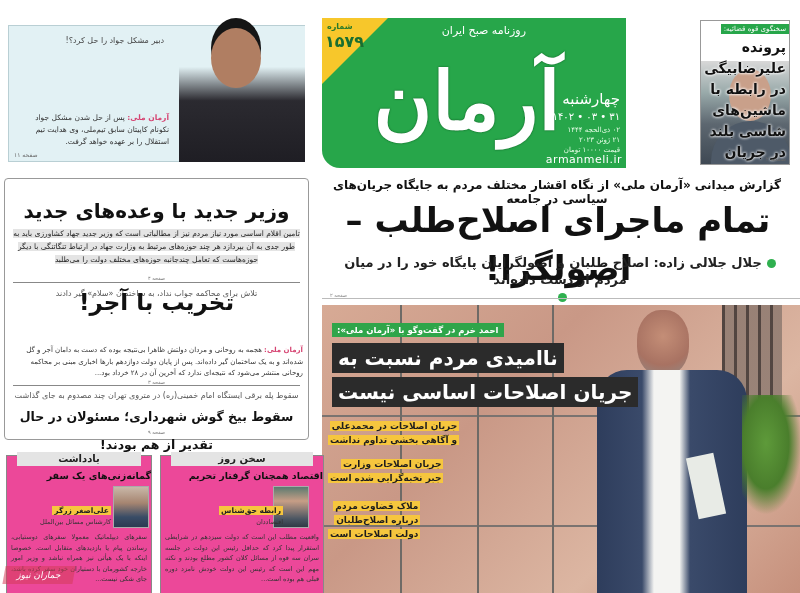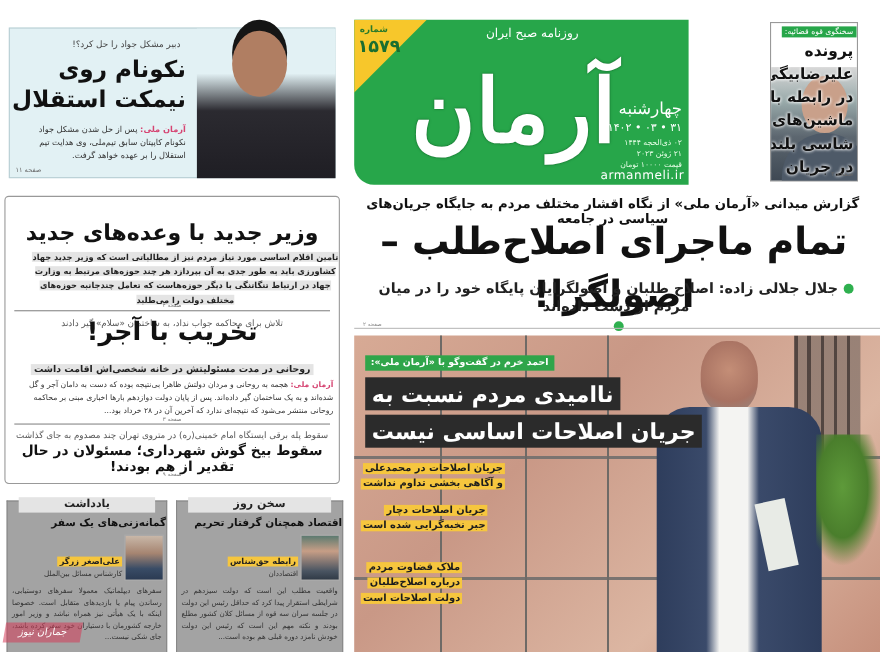--- a/index.html
+++ b/index.html
@@ -39,21 +39,21 @@
   #tagline { position: absolute; right: 100px; top: 6px; font-size: 11px; color: #fff; }
   #weekday { position: absolute; right: 6px; top: 72px; font-size: 15px; color: #fff; }
   #date-solar { position: absolute; right: 6px; top: 93px; font-size: 10px; color: #fff; direction: ltr; }
   #date-lunar { position: absolute; right: 6px; top: 108px; font-size: 7px; color: #e8ffe8; }
   #date-greg { position: absolute; right: 6px; top: 118px; font-size: 7px; color: #e8ffe8; }
   #price { position: absolute; right: 6px; top: 128px; font-size: 7px; color: #e8ffe8; }
   #website { position: absolute; right: 4px; bottom: 2px; font-size: 11px; color: #fff; direction: ltr; letter-spacing: 0.5px; }
 
   
   #spokesman-box {
-    left: 700px; top: 20px; width: 80px; height: 145px;
+    left: 700px; top: 20px; width: 90px; height: 145px;
     border: 1px solid #999; overflow: hidden; background: #fff;
   }
   #spokesman-photo {
     position: absolute; left: 0; top: 40px; width: 98px; height: 105px;
     background: linear-gradient(180deg, #d8d8d8 0%, #9aa 30%, #5d6770 60%, #3d4752 100%);
   }
   #spokesman-photo::before {
     content: ""; position: absolute; left: 28px; top: 8px; width: 42px; height: 52px;
     border-radius: 50%; background: #c9a08a;
   }
@@ -146,60 +146,60 @@
   }
   #interview-h1 { left: 10px; top: 38px; }
   #interview-h2 { left: 10px; top: 72px; }
   .yellow-note {
     position: absolute; left: 6px; font-size: 9px; font-weight: bold; color: #1d1d1d;
     line-height: 14px; text-align: right;
   }
   .yellow-note span { background: #f6c63e; padding: 0 2px; }
   #note-1 { top: 114px; }
   #note-2 { top: 152px; }
-  #note-3 { top: 204px; text-align: right; }
+  #note-3 { top: 194px; text-align: right; }
 
   
   #left-col-box {
     left: 4px; top: 178px; width: 305px; height: 262px;
     border: 1px solid #999; border-radius: 4px;
   }
   .center-t { position: absolute; left: 0; width: 100%; text-align: center; }
   #minister-kicker { top: 6px; font-size: 7.5px; color: #555; }
   #minister-headline { top: 18px; font-size: 20px; font-weight: bold; line-height: 28px; color: #111; }
   #minister-body {
     position: absolute; left: 8px; top: 48px; width: 287px; font-size: 7.5px; line-height: 13px;
-    text-align: center; color: #222; font-weight: bold; margin-left: 12px;
+    text-align: center; color: #222; font-weight: normal;
   }
   #minister-body span { background: #e4e4e4; }
   .divider-rule { position: absolute; left: 8px; width: 287px; height: 1px; background: #888; }
   .page-ref { position: absolute; left: 0; width: 100%; text-align: center; font-size: 5px; color: #777; }
   #minister-page { top: 96px; }
   #minister-rule { top: 103px; }
 
   #demolish-kicker { top: 110px; font-size: 8px; color: #555; }
   #demolish-headline { top: 109px; font-size: 23px; font-weight: bold; line-height: 28px; color: #111; }
   #demolish-sub { top: 152px; font-size: 8.5px; font-weight: bold; color: #222; }
   #demolish-sub span { background: #e4e4e4; padding: 0 3px; }
   #demolish-body { position: absolute; left: 8px; top: 166px; width: 290px; font-size: 7px; line-height: 11.5px; text-align: right; color: #333; }
   #demolish-body .src { color: #d64472; font-weight: bold; }
   #demolish-page { top: 200px; }
   #demolish-rule { top: 206px; }
 
   #metro-kicker { top: 212px; font-size: 8px; color: #555; }
-  #metro-headline { top: 224px; font-size: 12.5px; font-weight: bold; line-height: 14px; color: #111; }
+  #metro-headline { top: 224px; font-size: 12.5px; font-weight: bold; line-height: 28px; color: #111; }
   #metro-page { top: 250px; }
 
   
   .column-box {
     position: absolute; top: 455px; height: 138px;
-    border: 1px solid #888; border-bottom: none; background: #a3a3a3;
+    border: 1px solid #888; border-bottom: none; background: #ec4899;
   }
   #notes-box { left: 6px; width: 146px; }
-  #saying-box { left: 160px; width: 152px; }
+  #saying-box { left: 160px; width: 164px; }
   .column-tab {
     position: absolute; top: -4px; left: 10px; right: 10px; height: 14px;
     background: #e4e4e4; text-align: center; font-size: 10px; font-weight: bold; color: #222; line-height: 14px;
   }
   .column-title { position: absolute; top: 14px; left: 0; width: 100%; text-align: right; font-size: 9.5px; font-weight: bold; color: #111; }
   .column-photo {
     position: absolute; left: 106px; top: 30px; width: 36px; height: 42px;
     background: linear-gradient(180deg, #c9b8a9 0%, #a68571 40%, #394c66 75%, #2b3a52 100%);
     border: 1px solid #aaa;
   }
@@ -233,21 +233,20 @@
 <div id="spokesman-box" class="abs">
   <div id="spokesman-photo"></div>
   <div id="spokesman-kicker">سخنگوی قوه قضائیه:</div>
   <div id="spokesman-headline">پرونده علیرضابیگی در رابطه با ماشین‌های شاسی بلند در جریان است</div>
   <div id="spokesman-page">صفحه ۲</div>
 </div>
 
 <div id="sports-box" class="abs">
   <div id="sports-photo"></div>
   <div id="sports-kicker">دبیر مشکل جواد را حل کرد؟!</div>
-  <div id="sports-headline">نکونام روی نیمکت استقلال</div>
   <div id="sports-body">
     <span class="src">آرمان ملی:</span>
     <span>پس از حل شدن مشکل جواد نکونام کاپیتان سابق تیم‌ملی، وی هدایت تیم استقلال را بر عهده خواهد گرفت.</span>
   </div>
   <div id="sports-page">صفحه ۱۱</div>
 </div>
 
 <div id="lead-kicker" class="abs">گزارش میدانی «آرمان ملی» از نگاه اقشار مختلف مردم به جایگاه جریان‌های سیاسی در جامعه</div>
 <div id="lead-headline" class="abs">تمام ماجرای اصلاح‌طلب – اصولگرا!</div>
 <div id="lead-points" class="abs">
@@ -265,36 +264,35 @@
     <div id="person-paper"></div>
   </div>
   <div id="interview-plant"></div>
   <div id="interview-kicker">احمد خرم در گفت‌وگو با «آرمان ملی»:</div>
   <div id="interview-h1" class="headline-bar">ناامیدی مردم نسبت به</div>
   <div id="interview-h2" class="headline-bar">جریان اصلاحات اساسی نیست</div>
   <div id="note-1" class="yellow-note">
     <span>جریان اصلاحات در محمدعلی</span><br><span>و آگاهی بخشی تداوم نداشت</span>
   </div>
   <div id="note-2" class="yellow-note">
-    <span>جریان اصلاحات دچار</span><br><span>جبر نخبه‌گرایی شده است</span>
+    <span>جریان اصلاحات وزارت</span><br><span>جبر نخبه‌گرایی شده است</span>
   </div>
   <div id="note-3" class="yellow-note">
     <span>ملاک قضاوت مردم</span><br><span>درباره اصلاح‌طلبان</span><br><span>دولت اصلاحات است</span>
   </div>
 </div>
 
 <div id="left-col-box" class="abs">
   <div id="minister-headline" class="center-t">وزیر جدید با وعده‌های جدید</div>
   <div id="minister-body"><span>تامین اقلام اساسی مورد نیاز مردم نیز از مطالباتی است که وزیر جدید جهاد کشاورزی باید به طور جدی به آن بپردازد هر چند حوزه‌های مرتبط به وزارت جهاد در ارتباط تنگاتنگی با دیگر حوزه‌هاست که تعامل چندجانبه حوزه‌های مختلف دولت را می‌طلبد</span></div>
   <div id="minister-page" class="page-ref">صفحه ۴</div>
   <div id="minister-rule" class="divider-rule"></div>
 
   <div id="demolish-kicker" class="center-t">تلاش برای محاکمه جواب نداد، به ساختمان «سلام» گیر دادند</div>
   <div id="demolish-headline" class="center-t">تخریب با آجر!</div>
-  <div id="demolish-sub" class="center-t"><span>روحانی در مدت مسئولیتش در خانه شخصی‌اش اقامت داشت</span></div>
   <div id="demolish-body">
     <span class="src">آرمان ملی:</span>
     <span>هجمه به روحانی و مردان دولتش ظاهرا بی‌نتیجه بوده که دست به دامان آجر و گل شده‌اند و به یک ساختمان گیر داده‌اند. پس از پایان دولت دوازدهم بارها اخباری مبنی بر محاکمه روحانی منتشر می‌شود که نتیجه‌ای ندارد که آخرین آن در ۲۸ خرداد بود...</span>
   </div>
   <div id="demolish-page" class="page-ref">صفحه ۳</div>
   <div id="demolish-rule" class="divider-rule"></div>
 
   <div id="metro-kicker" class="center-t">سقوط پله برقی ایستگاه امام خمینی(ره) در متروی تهران چند مصدوم به جای گذاشت</div>
   <div id="metro-headline" class="center-t">سقوط بیخ گوش شهرداری؛ مسئولان در حال تقدیر از هم بودند!</div>
   <div id="metro-page" class="page-ref">صفحه ۹</div>

